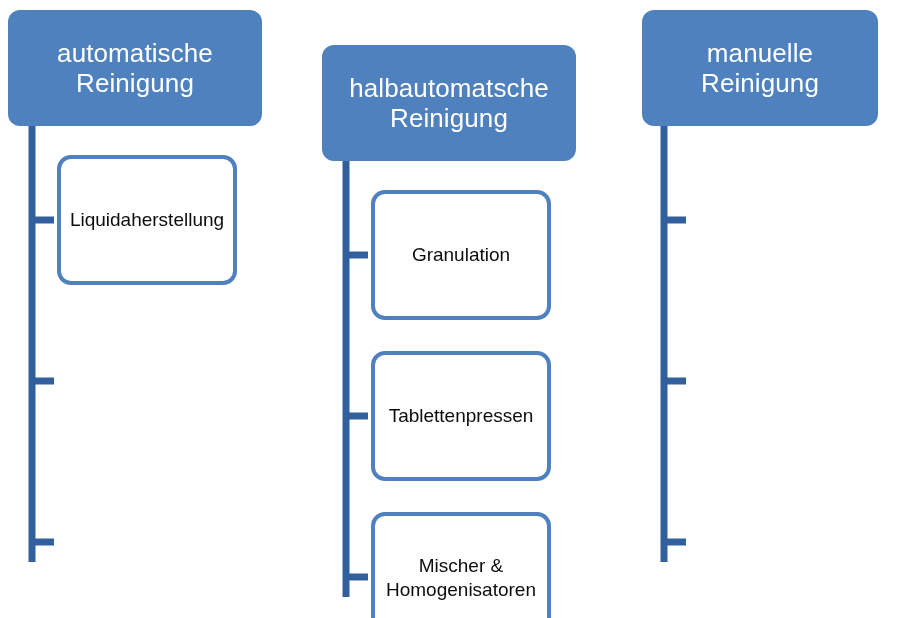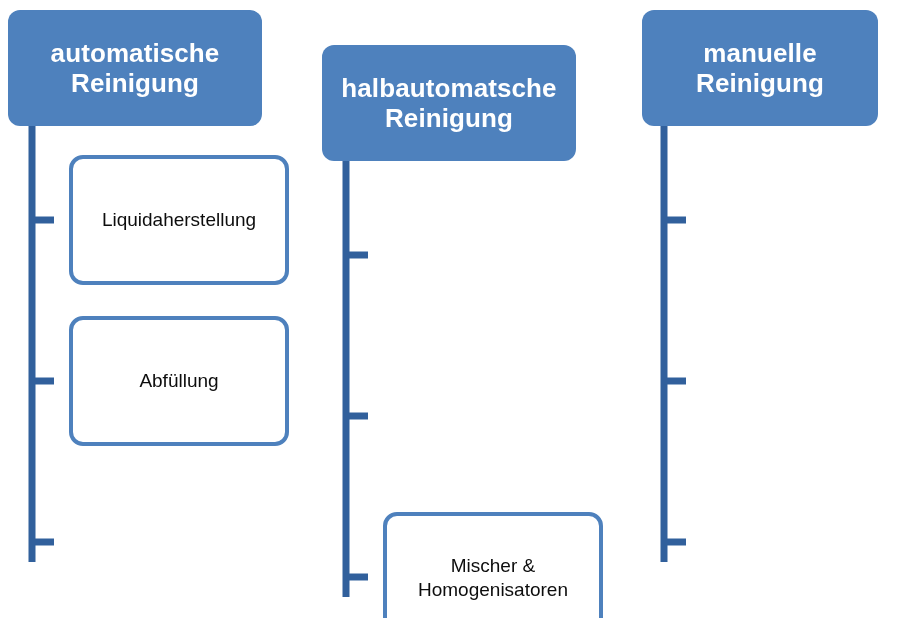--- a/index.html
+++ b/index.html
@@ -47,40 +47,40 @@
     box-sizing: border-box;
     padding: 0 8px;
   }
   #col-2 .header-box { width: 236px; }
 
   .header-label {
     color: #ffffff;
     font-size: 26px;
     line-height: 1.16;
     text-align: center;
-    font-weight: 700;
+    font-weight: 400;
     letter-spacing: 0.1px;
     white-space: pre-line;
   }
 
   
   .connectors {
     position: absolute;
     top: 0;
     left: 0;
     width: 100%;
     height: 618px;
     pointer-events: none;
   }
 
   
   .child-box {
     position: absolute;
-    left: 61px;
-    width: 220px;
+    left: 49px;
+    width: 180px;
     background: #ffffff;
     border: 4px solid #4E81BD;
     border-radius: 14px;
     box-sizing: border-box;
     display: flex;
     align-items: center;
     justify-content: center;
     padding: 0 6px;
   }
   #col-2 .child-box { left: 52px; width: 212px; }
@@ -117,39 +117,42 @@
     </svg>
 
     <div class="header-box">
       <span class="header-label">automatische
 Reinigung</span>
     </div>
 
     <div class="child-box pos-0">
       <span class="child-label">Liquidaherstellung</span>
     </div>
-    <div class="child-box pos-1">
-      <span class="child-label">Abfüllung</span>
-    </div>
   </div>
 
   <div class="column" id="col-1">
 
     <svg class="connectors" width="290" height="618" viewBox="0 0 290 618" fill="none" xmlns="http://www.w3.org/2000/svg">
       <path d="M 24 126 L 24 562" stroke="#31609C" stroke-width="7" stroke-linecap="butt"></path>
       <path d="M 24 220 L 46 220" stroke="#31609C" stroke-width="7" stroke-linecap="butt"></path>
       <path d="M 24 381 L 46 381" stroke="#31609C" stroke-width="7" stroke-linecap="butt"></path>
       <path d="M 24 542 L 46 542" stroke="#31609C" stroke-width="7" stroke-linecap="butt"></path>
     </svg>
 
     <div class="header-box">
       <span class="header-label">halbautomatsche
 Reinigung</span>
     </div>
 
+    <div class="child-box pos-0">
+      <span class="child-label">Granulation</span>
+    </div>
+    <div class="child-box pos-1">
+      <span class="child-label">Tablettenpressen</span>
+    </div>
     <div class="child-box pos-2">
       <span class="child-label">Mischer &amp;
 Homogenisatoren</span>
     </div>
   </div>
 
   <div class="column" id="col-2">
 
     <svg class="connectors" width="272" height="618" viewBox="0 0 272 618" fill="none" xmlns="http://www.w3.org/2000/svg">
       <path d="M 22 126 L 22 562" stroke="#31609C" stroke-width="7" stroke-linecap="butt"></path>

